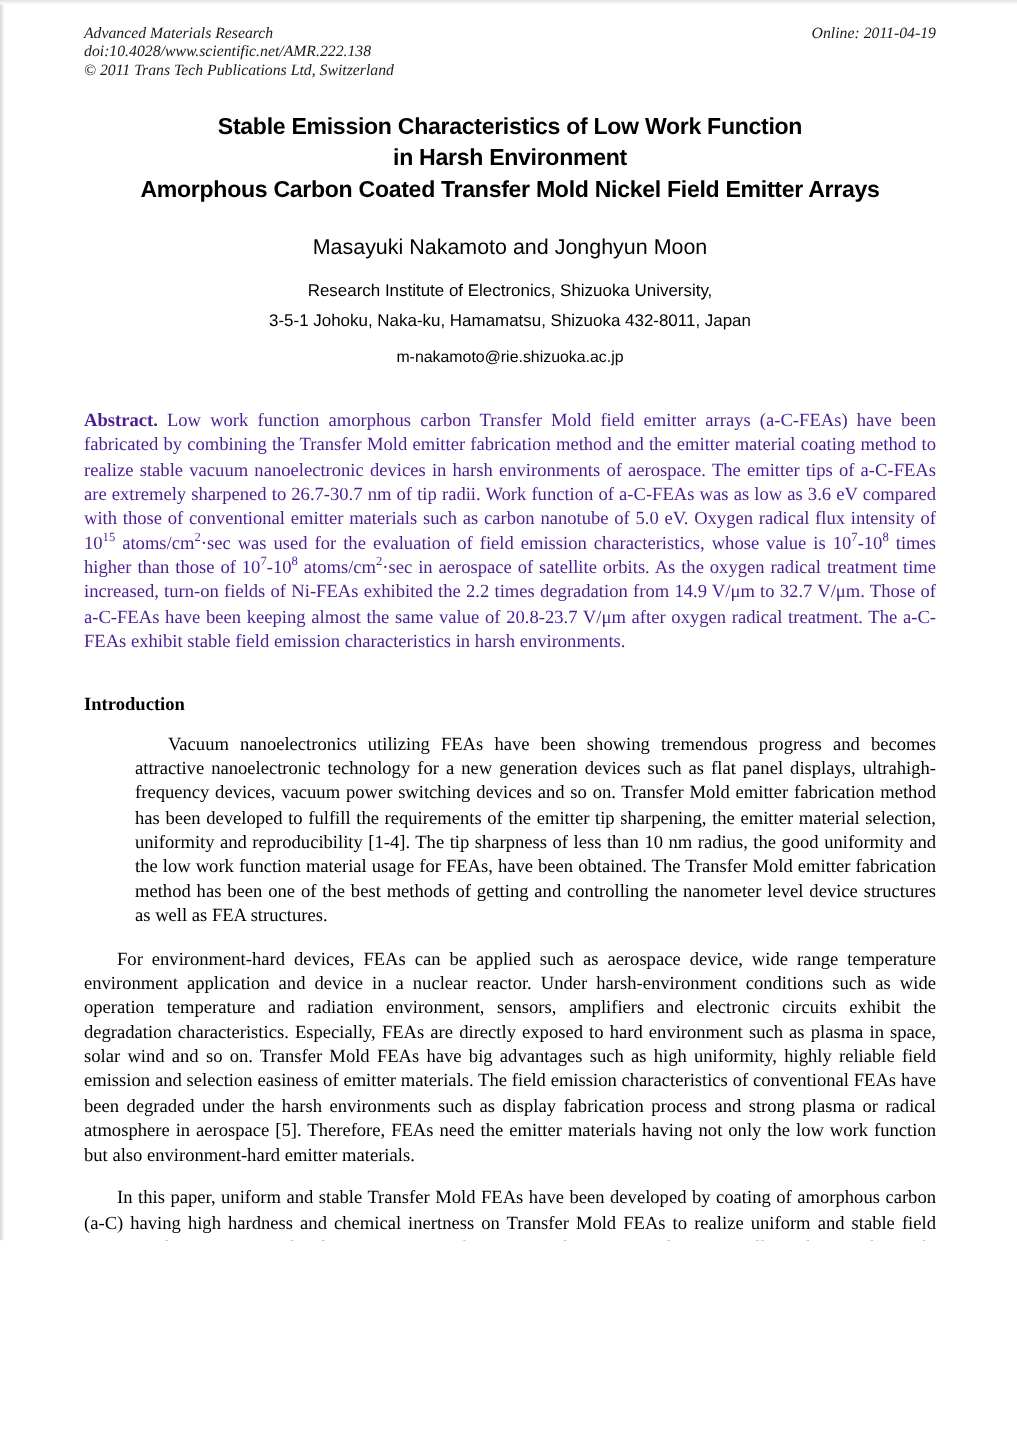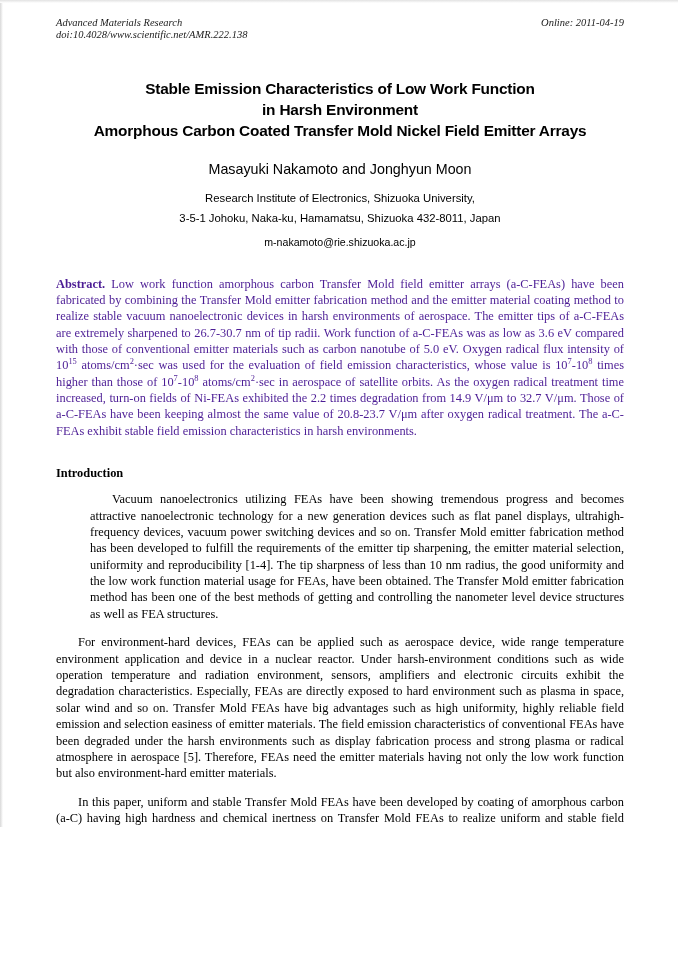--- a/index.html
+++ b/index.html
@@ -55,21 +55,21 @@
     display: flex;
     justify-content: space-between;
     align-items: baseline;
   }
   .masthead-journal { white-space: nowrap; }
   .masthead-online { white-space: nowrap; }
   .masthead-line { white-space: nowrap; }
 
   
   .title-block {
-    margin-top: 36px;
+    margin-top: 20px;
     text-align: center;
     font-family: "Liberation Sans", sans-serif;
     font-weight: bold;
     font-size: 15.4px;
     line-height: 21px;
     letter-spacing: -0.2px;
     color: #000;
   }
   .title-line { display: block; }
 
@@ -158,20 +158,21 @@
   <div class="scan-edge-top"></div>
 
   <div class="content">
 
     <div class="masthead">
       <div class="masthead-row1">
         <span class="masthead-journal">Advanced Materials Research</span>
         <span class="masthead-online">Online: 2011-04-19</span>
       </div>
       <div class="masthead-line">doi:10.4028/www.scientific.net/AMR.222.138</div>
+      <div class="masthead-line">© 2011 Trans Tech Publications Ltd, Switzerland</div>
     </div>
 
     <h1 class="title-block">
       <span class="title-line">Stable Emission Characteristics of Low Work Function</span>
       <span class="title-line">in Harsh Environment</span>
       <span class="title-line">Amorphous Carbon Coated Transfer Mold Nickel Field Emitter Arrays</span>
     </h1>
 
     <div class="authors">Masayuki Nakamoto and Jonghyun Moon</div>
 

